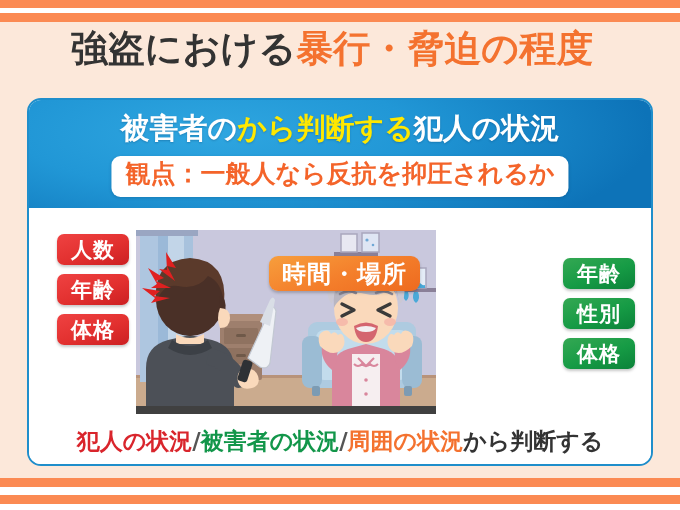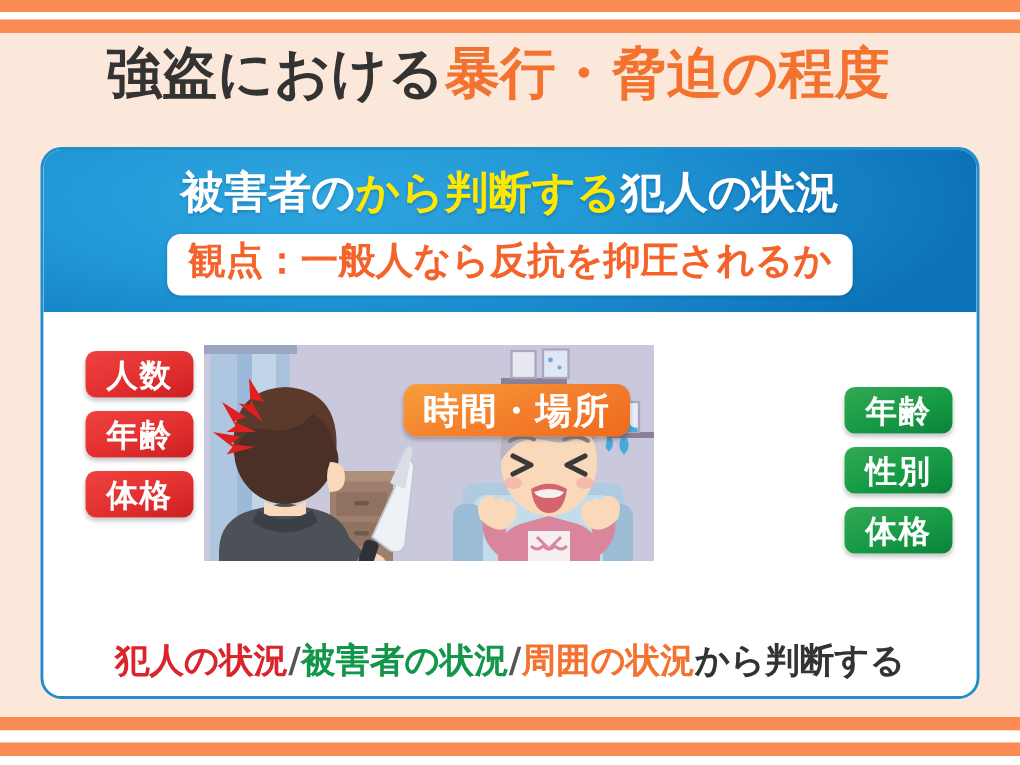--- a/index.html
+++ b/index.html
@@ -61,21 +61,21 @@
   .pill span{
     font-size:25px;font-weight:bold;color:#f4642a;white-space:nowrap;
     line-height:31px;display:block;
   }
 
   
   .body{position:relative;width:100%;height:256px;background:#ffffff;}
 
   
   .illus{
-    position:absolute;left:107px;top:22px;width:300px;height:144px;
+    position:absolute;left:107px;top:22px;width:300px;height:184px;
     overflow:hidden;background:#404040;
   }
   .illus svg{display:block;}
 
   
   .col{position:absolute;display:flex;flex-direction:column;}
   .col.left{left:28px;top:26px;gap:9px;justify-content:flex-end;}
   .col.right{right:16px;top:50px;gap:9px;}
   .badge{
     width:72px;height:31px;border-radius:7px;

